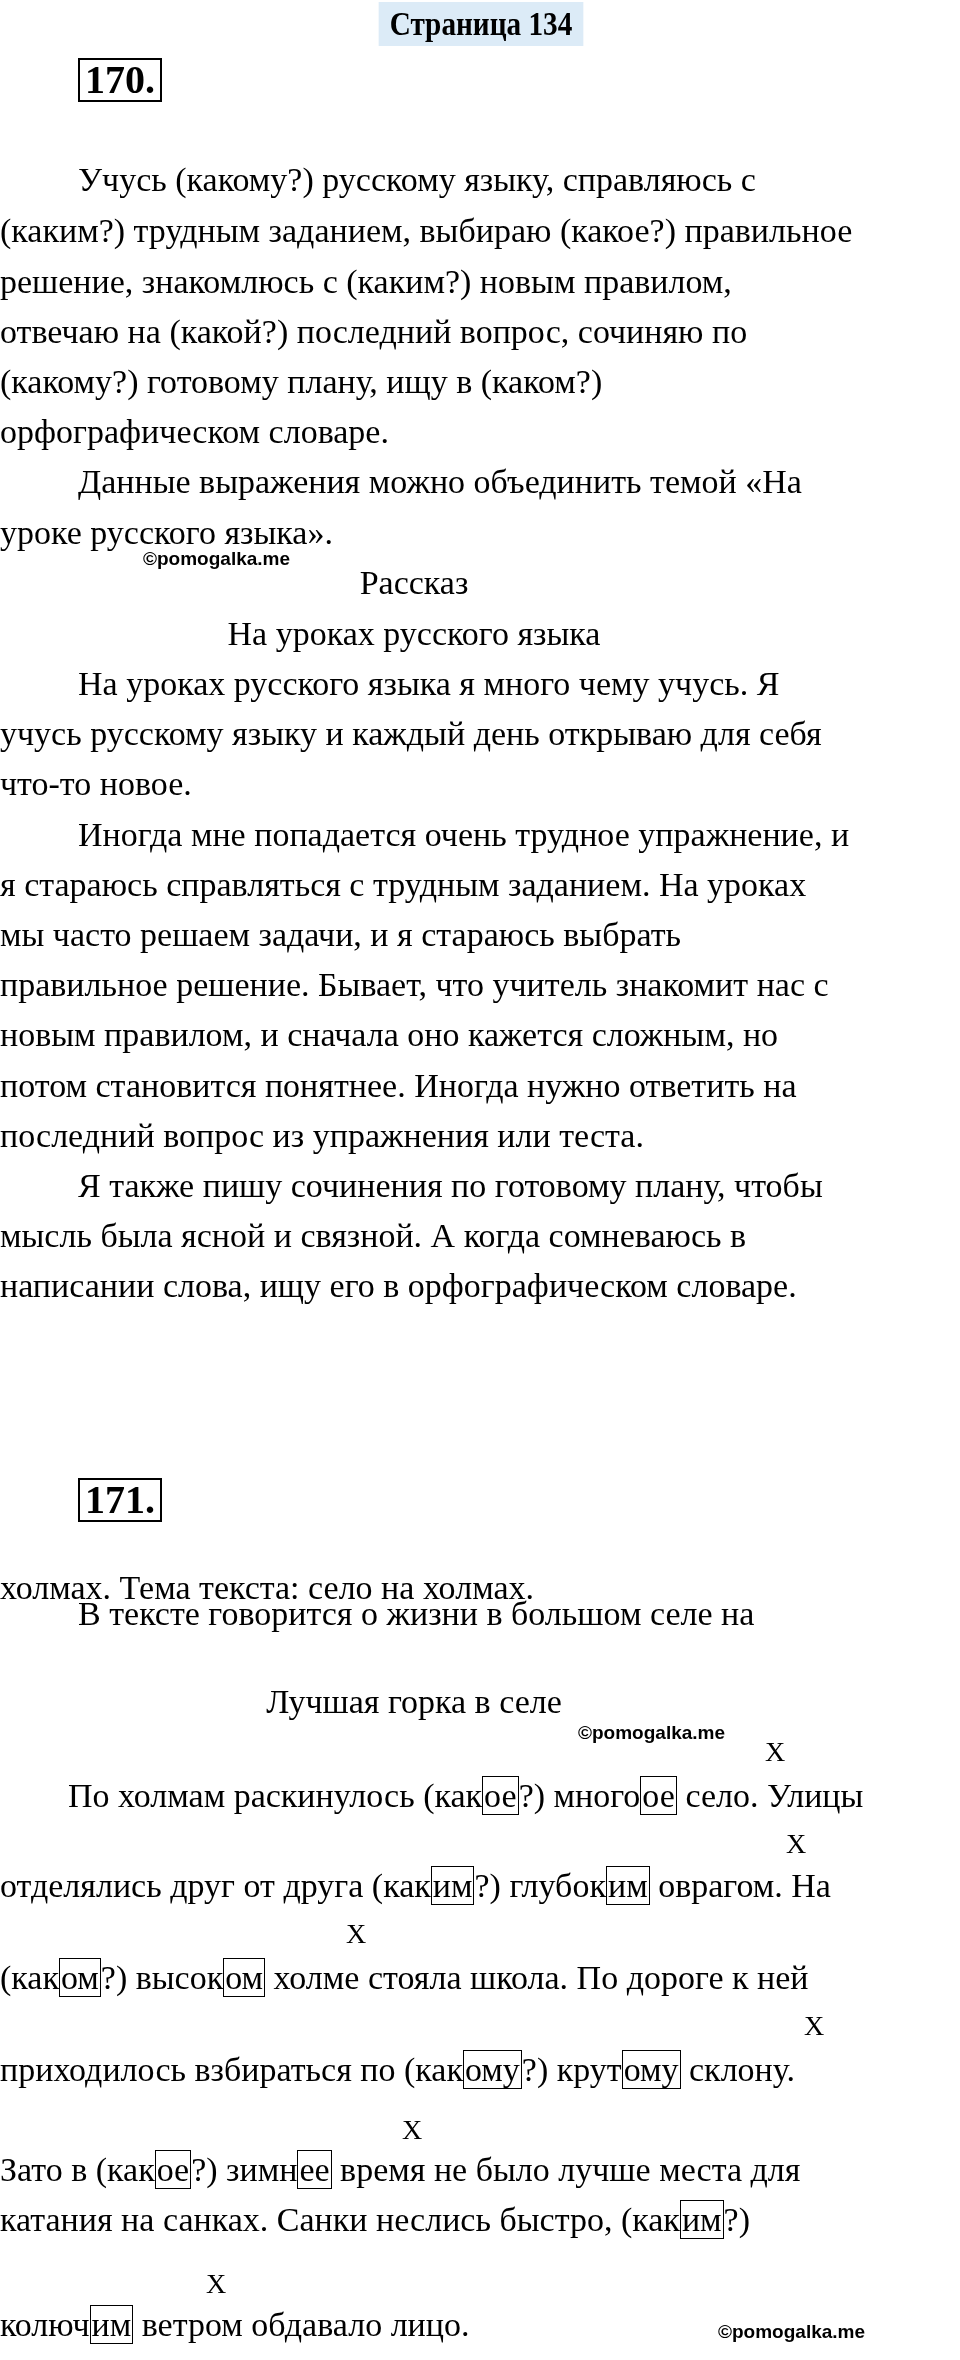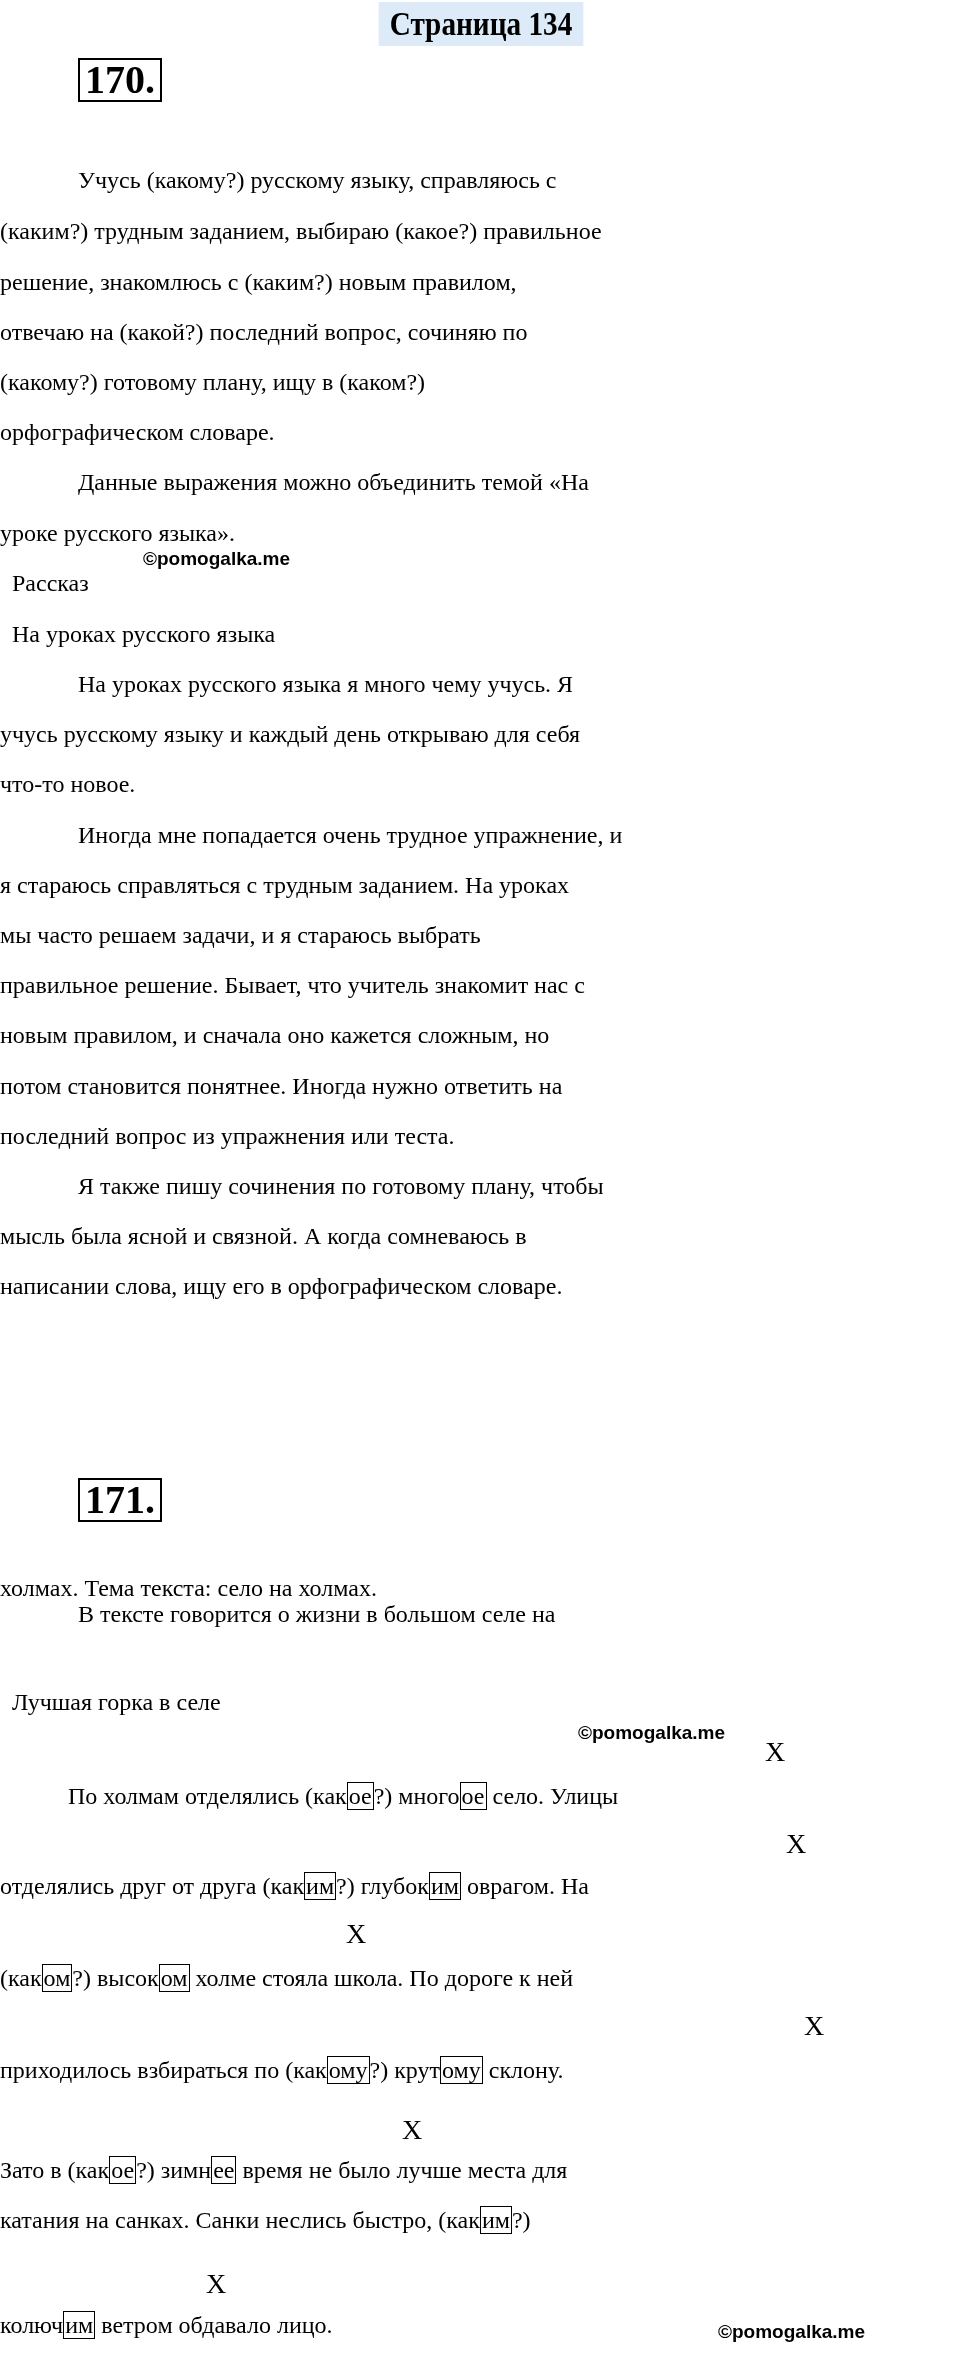--- a/index.html
+++ b/index.html
@@ -1,20 +1,20 @@
 <!DOCTYPE html>
 <html><head>
 <meta charset="utf-8">
 <style>
   html,body{margin:0;padding:0;background:#fff;}
   body{width:960px;height:2360px;position:relative;overflow:hidden;font-family:"Liberation Serif","DejaVu Serif",serif;color:#000;}
   .page-title{position:absolute;left:362px;top:2px;width:238px;height:44px;background:#dcebf7;font-weight:bold;font-size:34px;line-height:44px;text-align:center;transform:scaleX(0.86);transform-origin:center;}
   .ex-box{position:absolute;border:2px solid #000;font-weight:bold;font-size:40px;line-height:40px;padding:0 5px;}
-  .ln{position:absolute;left:0;font-size:24px;line-height:40px;white-space:nowrap;transform-origin:left center;}
-  .ln.center{left:0;width:828px;text-align:left;padding-left:12px;}
+  .ln{position:absolute;left:0;font-size:34px;line-height:40px;white-space:nowrap;transform-origin:left center;}
+  .ln.center{left:0;width:828px;text-align:center;}
   .wm{position:absolute;font-family:"Liberation Sans","DejaVu Sans",sans-serif;font-weight:bold;font-size:19px;line-height:20px;white-space:nowrap;}
   .x{position:absolute;font-size:28px;line-height:32px;}
   .bx{border:1.5px solid #000;padding:0 1px;}
 </style>
 </head>
 <body>
 
 <div class="page-title">Страница 134</div>
 
 <div class="ex-box" style="left:78px;top:58px;">170.</div>
@@ -46,21 +46,21 @@
 <div class="ln" style="top:1266px;">написании слова, ищу его в орфографическом словаре.</div>
 
 <div class="ex-box" style="left:78px;top:1478px;">171.</div>
 
 <div class="ln" style="left:78px;top:1582px;margin-top:12px;">В тексте говорится о жизни в большом селе на</div>
 <div class="ln" style="top:1544px;margin-top:24px;">холмах. Тема текста: село на холмах.</div>
 <div class="ln center" style="top:1682px;">Лучшая горка в селе</div>
 <div class="wm" style="left:578px;top:1723px;">©pomogalka.me</div>
 
 <div class="x" style="left:765px;top:1736px;">X</div>
-<div class="ln" style="left:68px;top:1776px;"><span>По холмам отделялись (как</span><span class="bx">ое</span><span>?) много</span><span class="bx">ое</span><span> село. Улицы</span></div>
+<div class="ln" style="left:68px;top:1776px;"><span>По холмам раскинулось (как</span><span class="bx">ое</span><span>?) много</span><span class="bx">ое</span><span> село. Улицы</span></div>
 
 <div class="x" style="left:786px;top:1828px;">X</div>
 <div class="ln" style="top:1866px;"><span>отделялись друг от друга (как</span><span class="bx">им</span><span>?) глубок</span><span class="bx">им</span><span> оврагом. На</span></div>
 
 <div class="x" style="left:346px;top:1918px;">X</div>
 <div class="ln" style="top:1958px;"><span>(как</span><span class="bx">ом</span><span>?) высок</span><span class="bx">ом</span><span> холме стояла школа. По дороге к ней</span></div>
 
 <div class="x" style="left:804px;top:2010px;">X</div>
 <div class="ln" style="top:2050px;"><span>приходилось взбираться по (как</span><span class="bx">ому</span><span>?) крут</span><span class="bx">ому</span><span> склону.</span></div>
 

